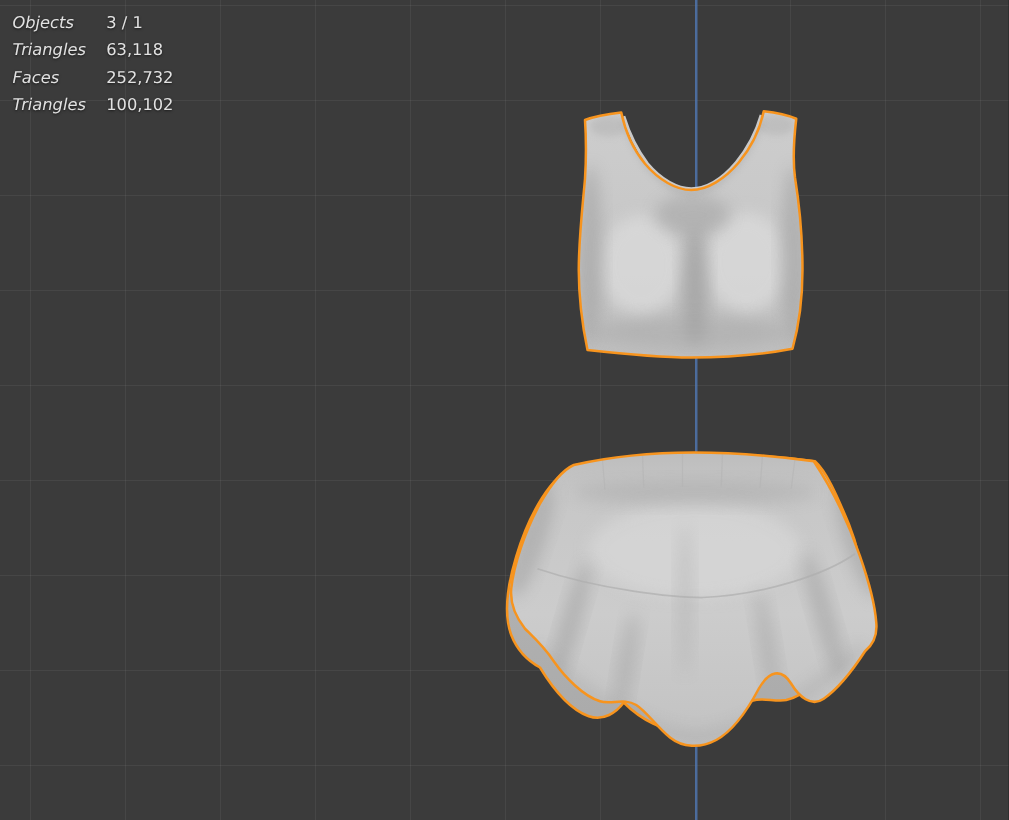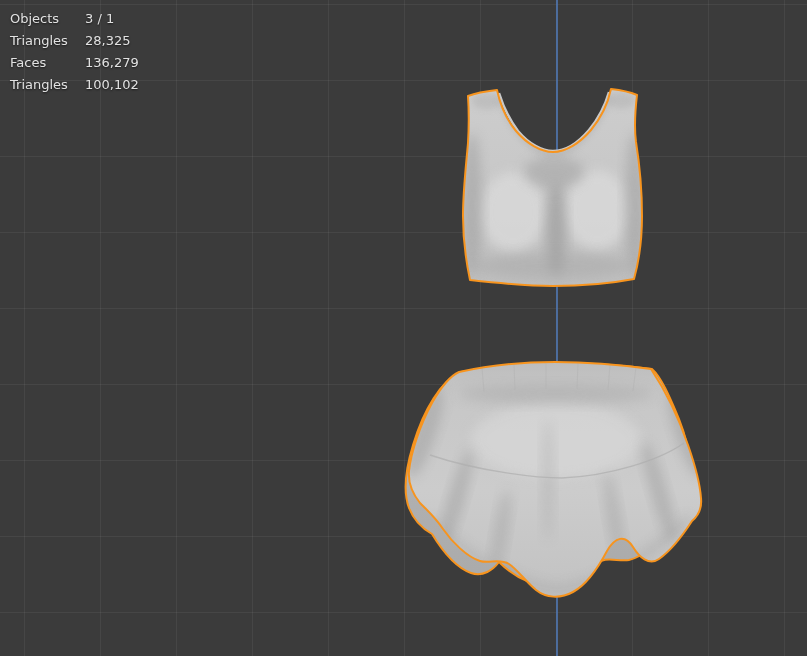--- a/index.html
+++ b/index.html
@@ -29,21 +29,21 @@
   svg.scene{position:absolute;inset:0;}
   .outline{stroke:var(--selection-outline);stroke-width:2;fill:none;stroke-linejoin:round;}
   .stats{
     position:absolute;top:8px;left:10px;
     color:var(--overlay-text);
     font-size:13px;line-height:22px;
     text-shadow:0 1px 2px rgba(0,0,0,.6);
     user-select:none;
   }
   .stat-row{display:flex;}
-  .stat-label{width:75px;}
+  .stat-label{width:75px;font-style:italic;}
   .stat-value{white-space:pre;}
 </style>
 </head>
 <body>
 
 <div class="viewport">
 
   <div class="axis-z"></div>
 
   <svg class="scene" width="807" height="656" viewBox="0 0 807 656">
@@ -170,25 +170,25 @@
     </g>
   </svg>
 
   <div class="stats">
     <div class="stat-row">
       <span class="stat-label">Objects</span>
       <span class="stat-value">3 / 1</span>
     </div>
     <div class="stat-row">
       <span class="stat-label">Triangles</span>
-      <span class="stat-value">28,325</span>
+      <span class="stat-value">63,118</span>
     </div>
     <div class="stat-row">
       <span class="stat-label">Faces</span>
-      <span class="stat-value">136,279</span>
+      <span class="stat-value">252,732</span>
     </div>
     <div class="stat-row">
       <span class="stat-label">Triangles</span>
       <span class="stat-value">100,102</span>
     </div>
   </div>
 
 </div>
 
 </body></html>

